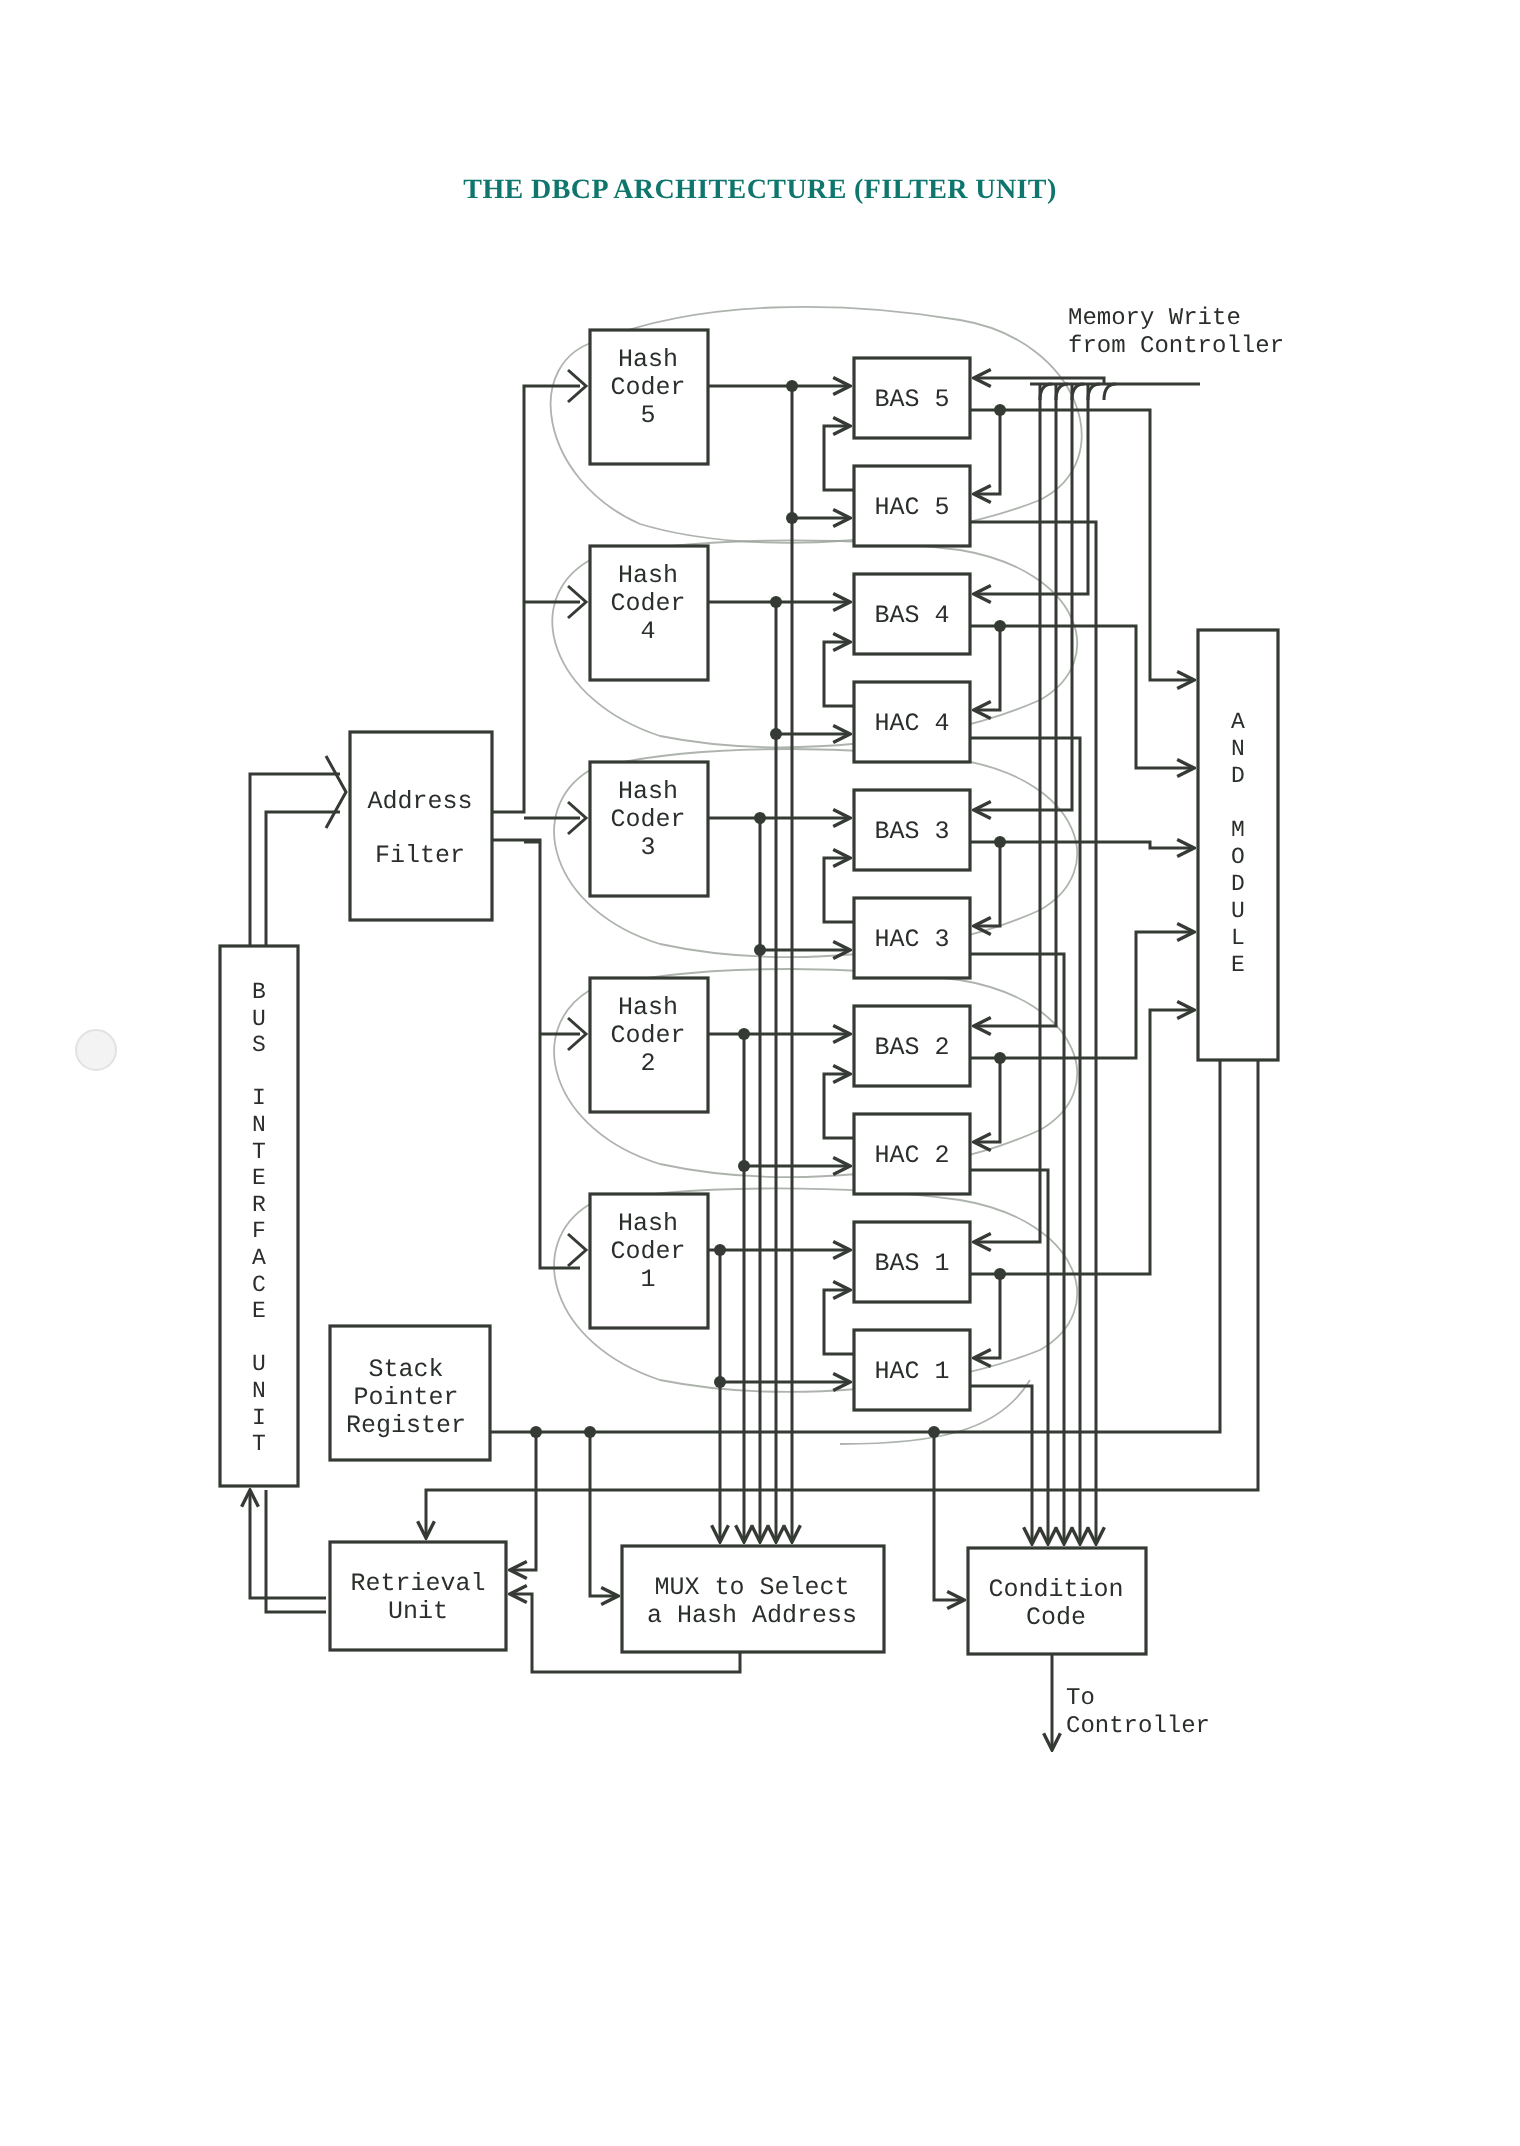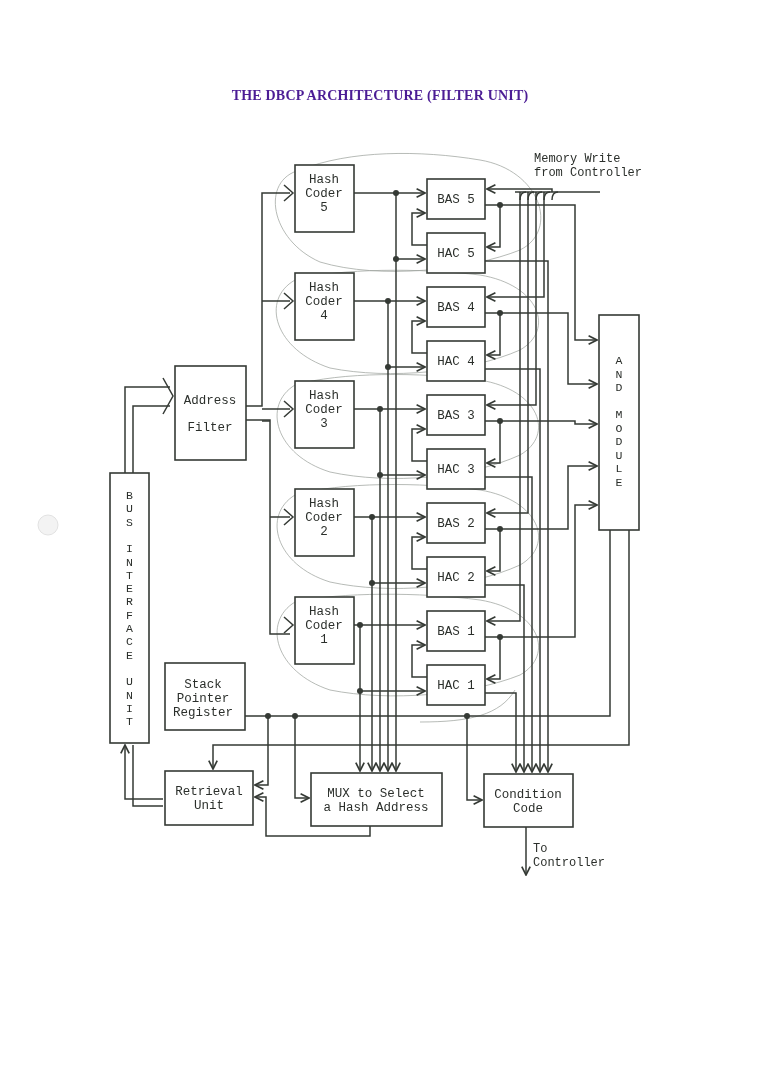--- a/index.html
+++ b/index.html
@@ -1,17 +1,17 @@
 <!DOCTYPE html>
 <html><head>
 <meta charset="utf-8">
 <style>
   html,body{margin:0;padding:0;background:#ffffff;}
   body{width:760px;height:1073px;position:relative;overflow:hidden;font-family:"Liberation Mono",monospace;color:#2b2f2b;}
-  #title{position:absolute;left:0;top:88px;width:760px;text-align:center;font-family:"Liberation Serif",serif;font-weight:bold;font-size:14px;letter-spacing:0.2px;color:#4c1d95;}
+  #title{position:absolute;left:0;top:88px;width:760px;text-align:center;font-family:"Liberation Serif",serif;font-weight:bold;font-size:14px;letter-spacing:0.2px;color:#0f766e;}
   svg{position:absolute;left:0;top:0;}
   .blk{fill:#fff;stroke:#353a35;stroke-width:1.6;}
   .w{fill:none;stroke:#353a35;stroke-width:1.5;}
   .sketch{fill:none;stroke:#9aa09a;stroke-width:0.9;opacity:0.8;}
   .dot{fill:#353a35;}
   .lbl{font-family:"Liberation Mono",monospace;font-size:12.5px;fill:#2b2f2b;}
   .vlbl{font-family:"Liberation Mono",monospace;font-size:11.5px;fill:#2b2f2b;}
   .note{font-family:"Liberation Mono",monospace;font-size:12px;fill:#2b2f2b;}
   .hole{fill:#f3f3f3;stroke:#e2e2e2;stroke-width:1;}
 </style>

